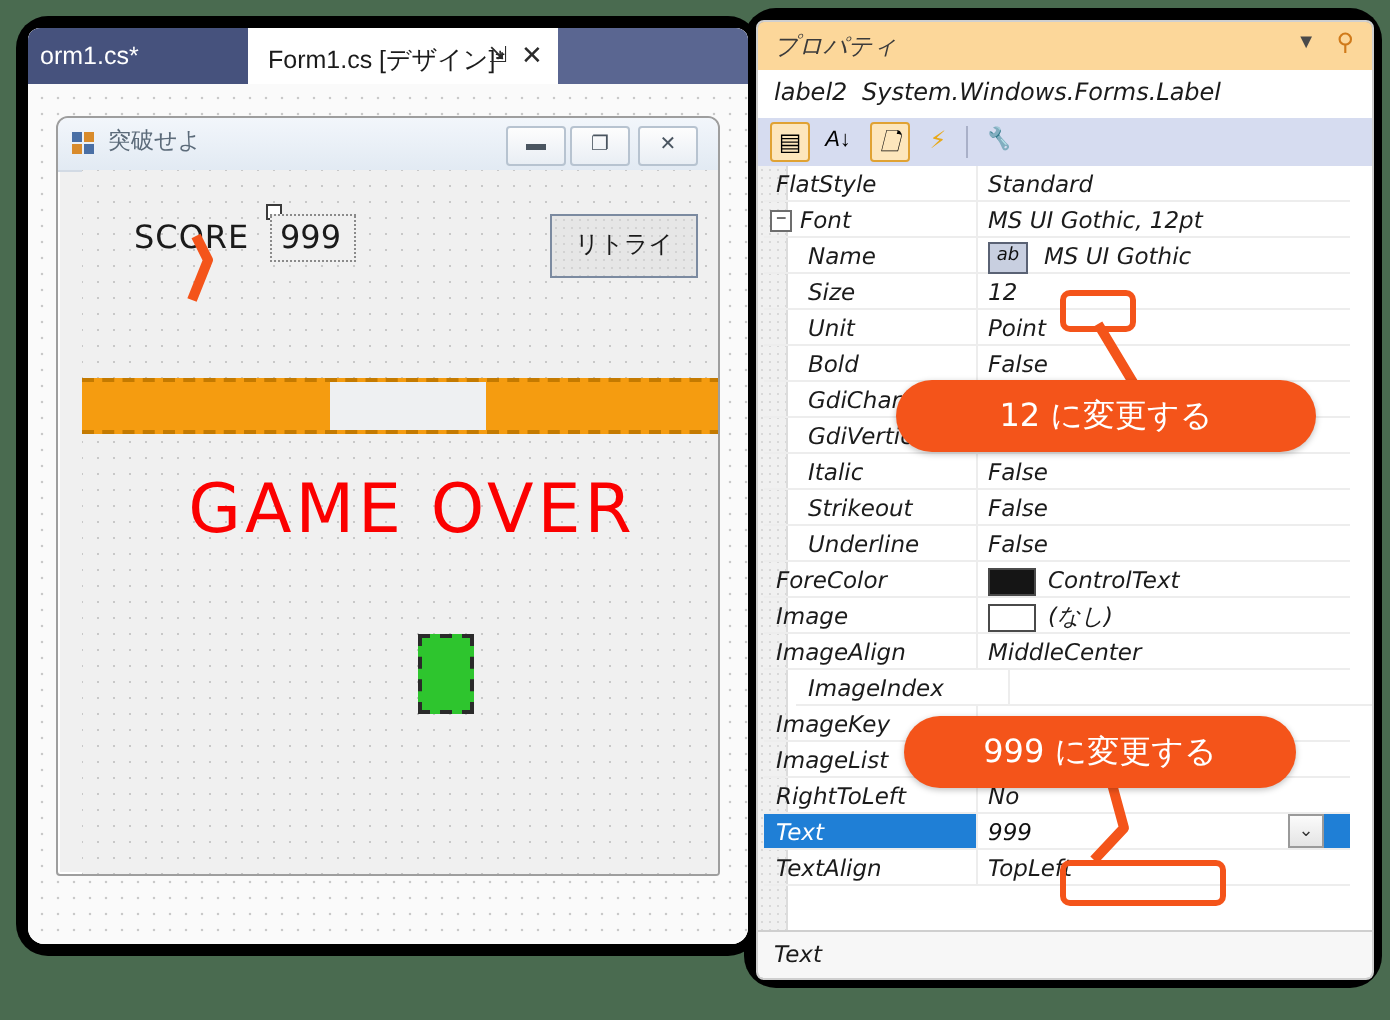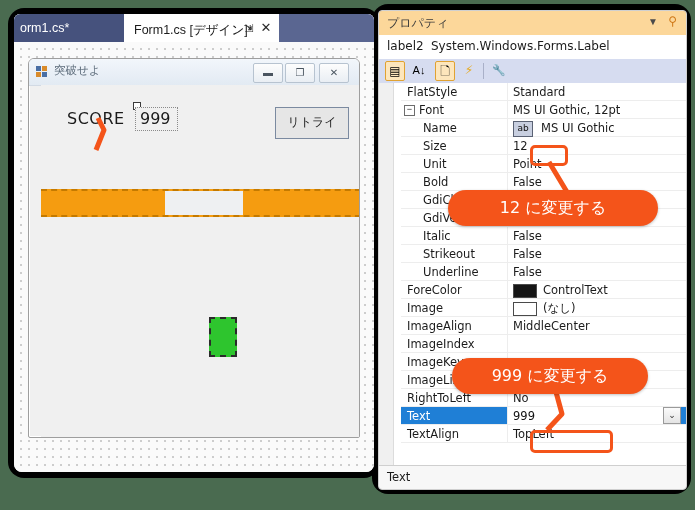--- a/index.html
+++ b/index.html
@@ -131,20 +131,21 @@
   .green-box{
     position:absolute;left:168px;top:232px;width:28px;height:40px;
     background:#2ec52e;border:2px dashed #2a2a2a;box-sizing:border-box;
   }
 
   
   .prop-pane{
     position:absolute;left:378px;top:10px;width:307px;height:478px;
     background:#a3a3a3;overflow:hidden;border-radius:4px;
     border:1px solid #cfcfcf;
+    font-style:italic;
   }
   .prop-title{
     position:absolute;left:0;top:0;width:307px;height:24px;
     background:#fcd79a;border-bottom:1px solid #e6bf7c;
   }
   .prop-title span.t{
     position:absolute;left:8px;top:4px;font-size:12px;color:#3b3b3b;
     font-family:"DejaVu Sans",sans-serif;
   }
   .prop-title .caret{position:absolute;right:28px;top:5px;font-size:10px;color:#4a4a4a;}
@@ -171,21 +172,21 @@
   .grid{
     position:absolute;left:0;top:72px;width:307px;height:382px;
     background:#ffffff;overflow:hidden;
   }
   .gutter{position:absolute;left:0;top:0;width:14px;height:382px;
     background:#f0f0f0;
     background-image:radial-gradient(#d8d8d8 0.6px, transparent 0.7px);
     background-size:4px 4px;
     border-right:1px solid #dcdcdc;}
   .row{
-    position:absolute;left:22px;width:293px;height:18px;
+    position:absolute;left:3px;width:293px;height:18px;
     border-bottom:1px solid #ededed;box-sizing:border-box;
   }
   .row .nm{
     position:absolute;left:6px;top:2px;font-size:11.5px;color:#1b1b1b;
     font-family:"DejaVu Sans",sans-serif;white-space:nowrap;
   }
   .row.indent .nm{left:22px;}
   .row .vl{
     position:absolute;left:112px;top:2px;font-size:11.5px;color:#1b1b1b;
     font-family:"DejaVu Sans",sans-serif;white-space:nowrap;
@@ -288,20 +289,21 @@
         <div class="form-canvas">
           <div class="score-static">SCORE</div>
           <div class="sel-handle"></div>
           <div class="score-label">999</div>
           <div class="retry-btn">リトライ</div>
 
           <div class="orange-bar">
             <div class="orange-gap"></div>
           </div>
 
+          <div class="gameover">GAME  OVER</div>
 
           <div class="green-box"></div>
         </div>
 
       </div>
     </div>
   </div>
 
   <div class="prop-pane">
 
@@ -396,21 +398,21 @@
             <span class="nm">Image</span>
             <span class="vsep"></span>
             <span class="swatch white"></span>
             <span class="vl after-swatch">(なし)</span>
           </div>
           <div class="row" style="top: 234px;">
             <span class="nm">ImageAlign</span>
             <span class="vsep"></span>
             <span class="vl">MiddleCenter</span>
           </div>
-          <div class="row" style="top: 252px;">
+          <div class="row" style="top: 252px; margin-left: 16px;">
             <span class="nm">ImageIndex</span>
             <span class="vsep"></span>
             <span class="vl"></span>
           </div>
           <div class="row" style="top: 270px;">
             <span class="nm">ImageKey</span>
             <span class="vsep"></span>
             <span class="vl"></span>
           </div>
           <div class="row" style="top: 288px;">

